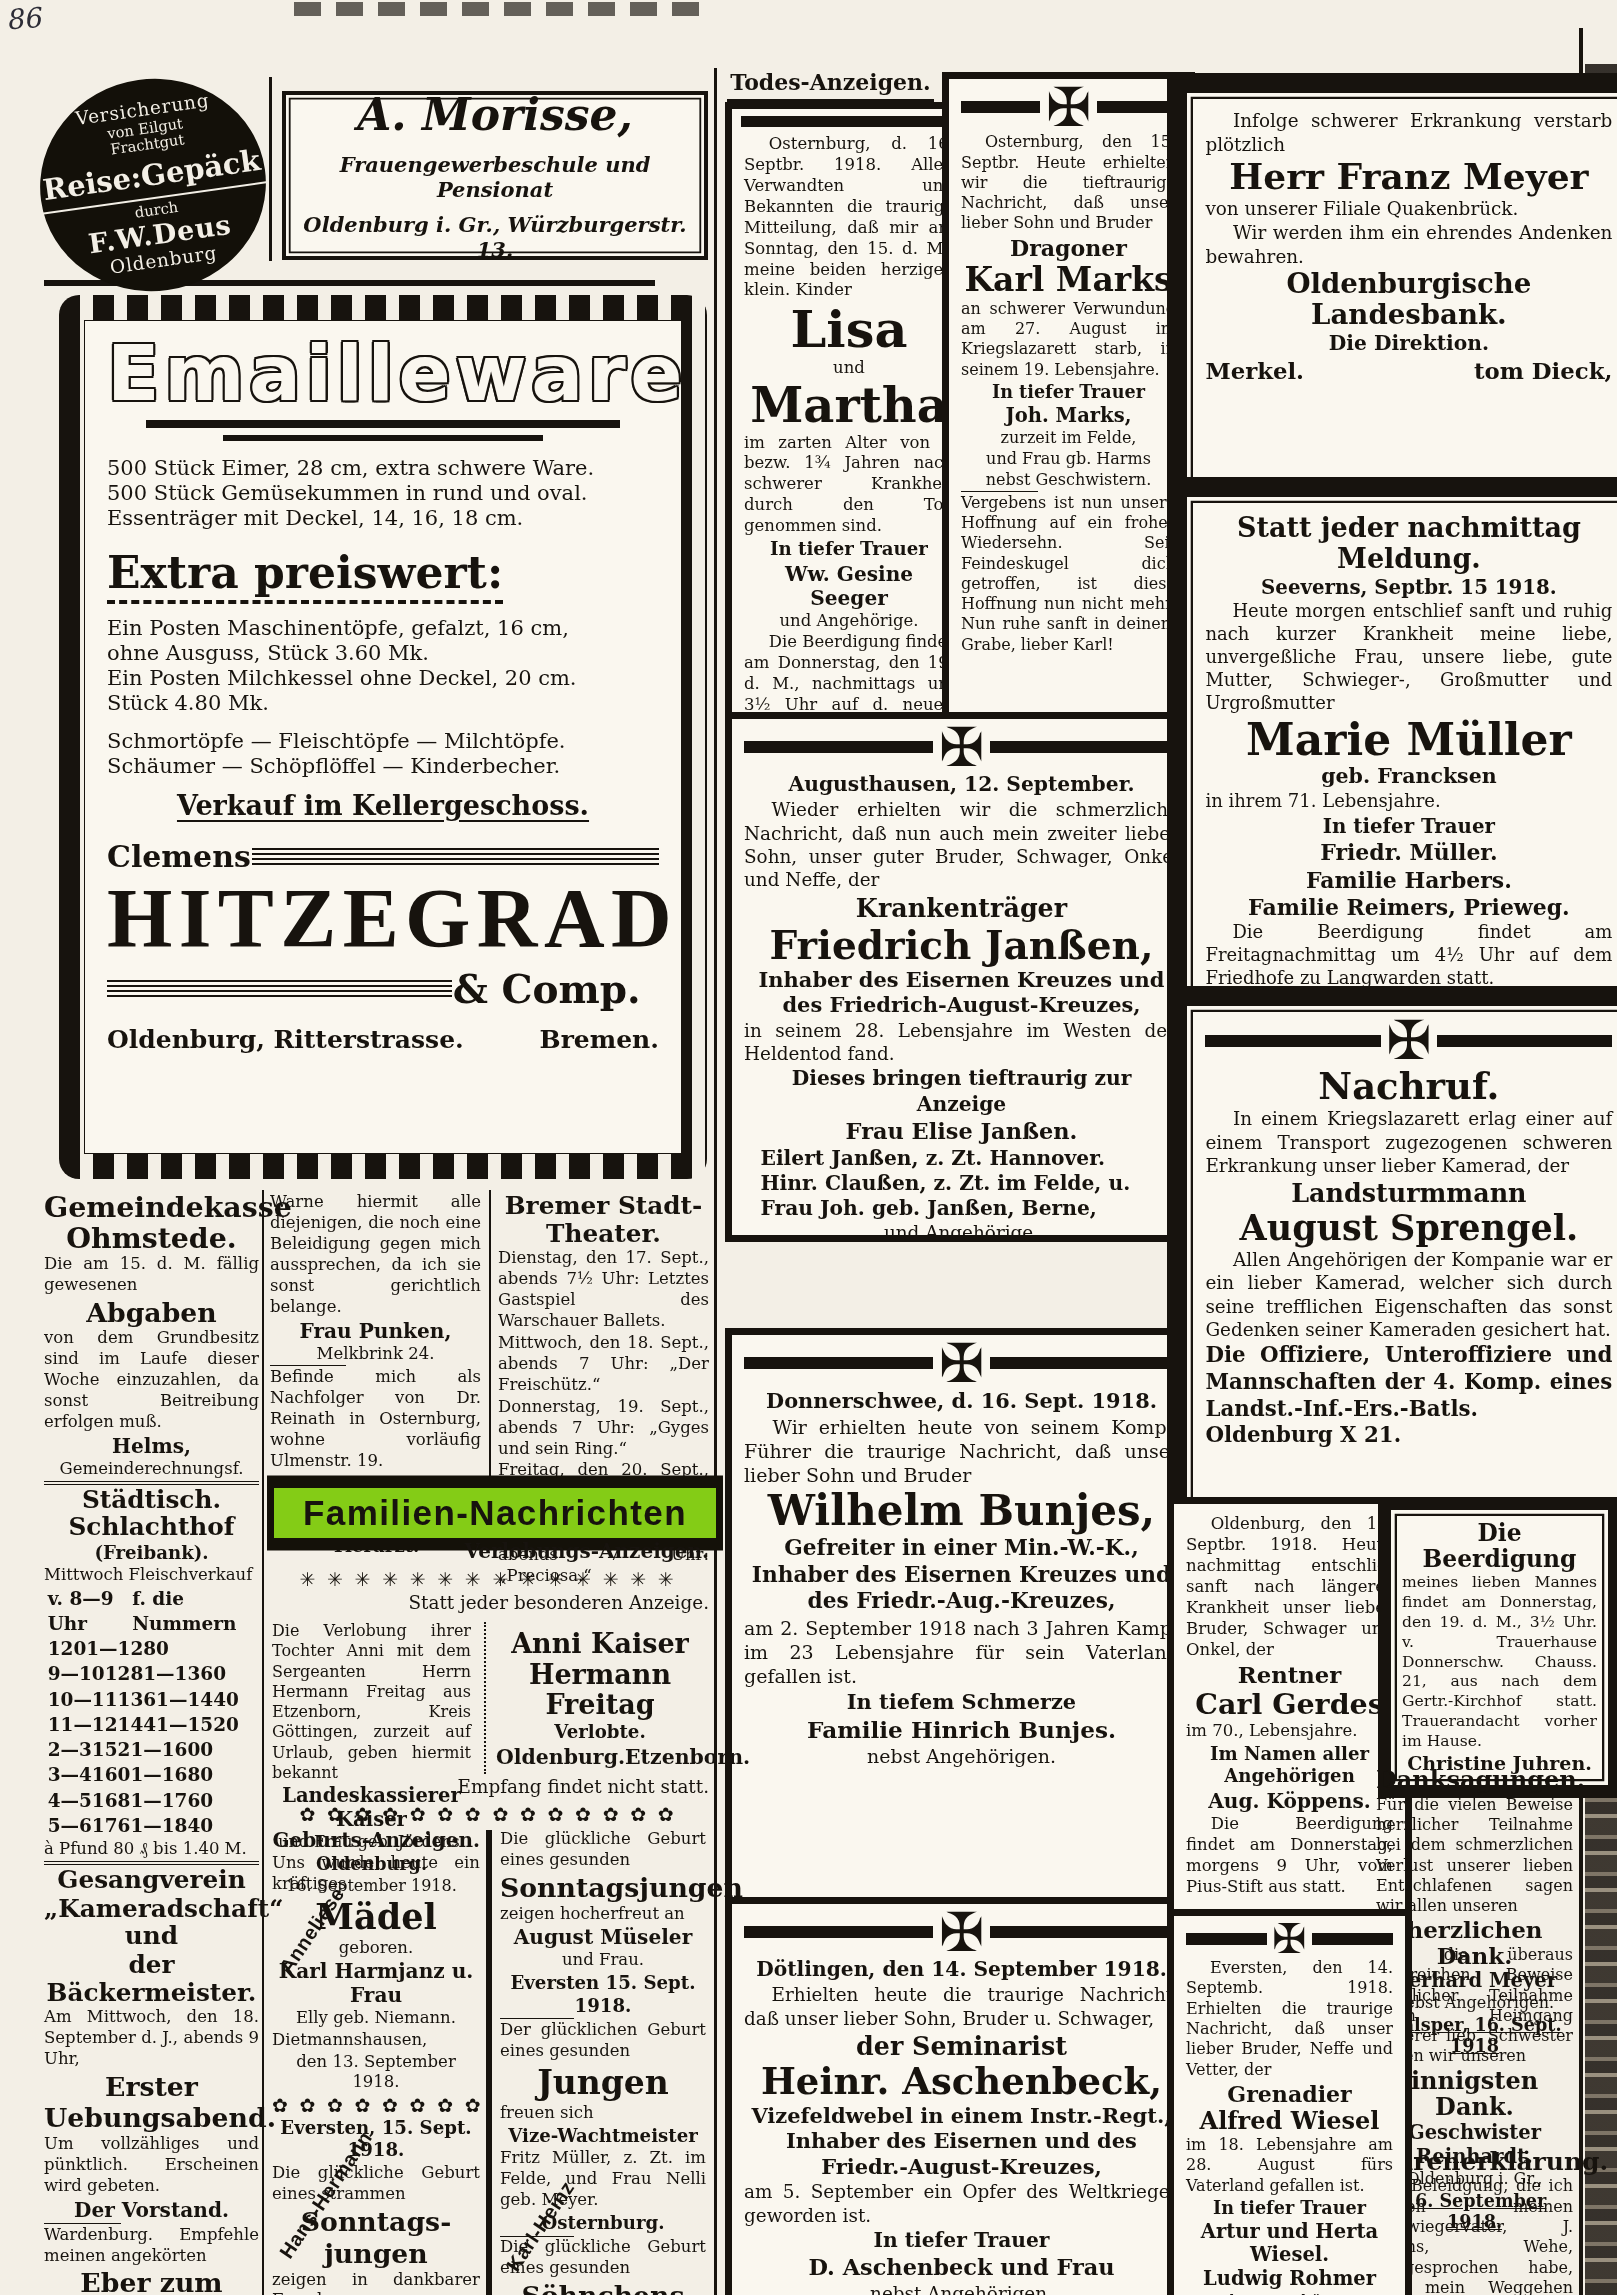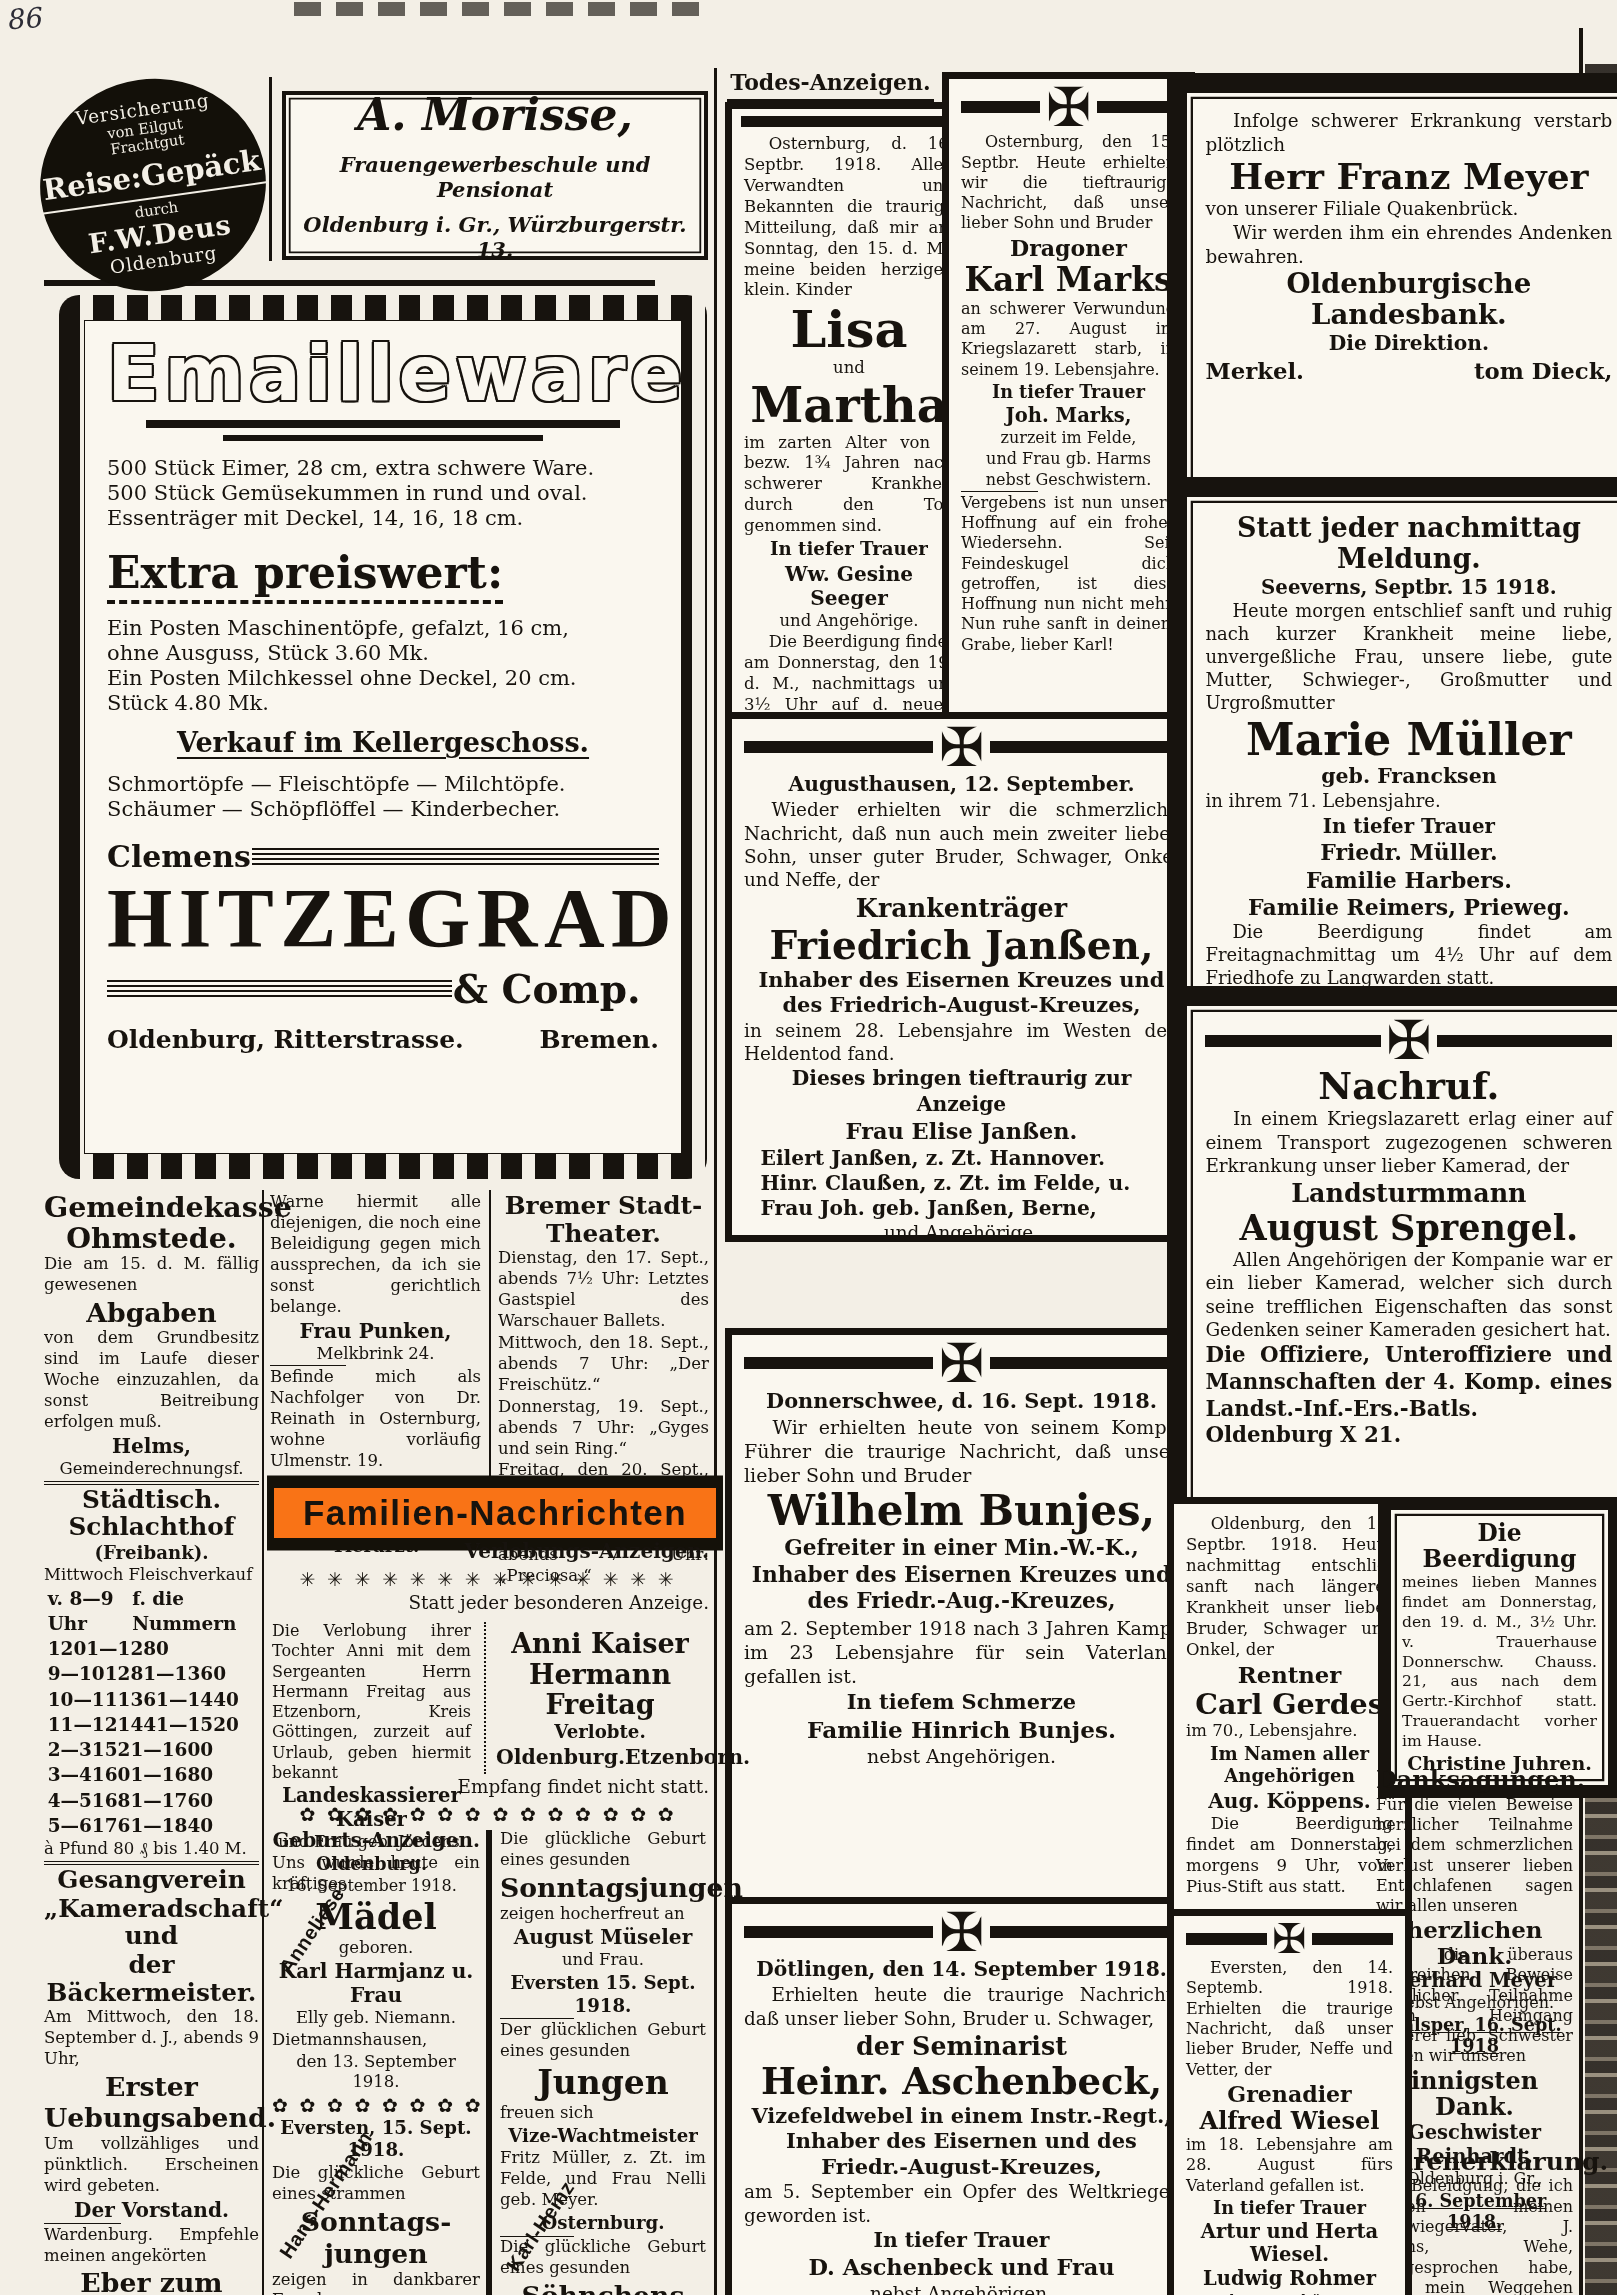--- a/index.html
+++ b/index.html
@@ -67,21 +67,21 @@
     text-decoration:underline;text-underline-offset:4.6px;}
   .em-rowflex{display:flex;align-items:center;gap:1px;margin-top:18.4px;}
   .em-lines{flex:1;height:16.5px;background:repeating-linear-gradient(0deg,#17130e 0 2.3px,#faf7ef 2.3px 5px);}
   #em-clemens{font-size:30px;font-weight:700;}
   #em-hitz{font-size:84px;font-weight:800;font-family:"Liberation Serif",serif;text-align:center;
     letter-spacing:6.4px;line-height:1;margin-top:2.8px;}
   #em-comp{font-size:39px;font-weight:800;text-align:right;padding-right:18.4px;}
   .em-cities{display:flex;justify-content:space-between;font-size:25px;font-weight:700;margin-top:13.8px;}
   
   #todes-h{font-size:22px;font-weight:800;text-align:center;border-bottom:7.3px solid #17130e;padding-bottom:3.7px;}
-  #fam-banner{border:7.3px solid #141109;background:#f97316;box-shadow:0 5.5px 0 #141109,0 -5.5px 0 #141109;
+  #fam-banner{border:7.3px solid #141109;background:#84cc16;box-shadow:0 5.5px 0 #141109,0 -5.5px 0 #141109;
     display:flex;align-items:center;justify-content:center;font-family:"Liberation Sans",sans-serif;
     font-weight:700;font-size:35px;letter-spacing:1.4px;}
   .ctr-line{text-align:right;font-weight:700;}
   .diag{position:absolute;transform:rotate(-56deg);transform-origin:left top;
     font-family:"Liberation Sans",sans-serif;font-weight:700;font-size:20px;letter-spacing:0.5px;}
   #noise{background:repeating-linear-gradient(0deg,#1c1712 0 12px,#6e6455 12px 16px,#262019 16px 33px,#8d8371 33px 37px);
     opacity:.88;}
   #masthead{background:repeating-linear-gradient(90deg,#17130e 0 27px,transparent 27px 42px);opacity:.65;}
   #note86{font-size:27.5px;font-style:italic;color:#2c2c36;transform:rotate(-4deg);}
   .wavy{border-left:2.8px dotted #17130e;}
@@ -129,25 +129,25 @@
           <div class="l-em-item">500 Stück Gemüsekummen in rund und oval.</div>
           <div class="l-em-item">Essenträger mit Deckel, 14, 16, 18 cm.</div>
         </div>
       <div id="em-extra">Extra preiswert:</div>
       <div style="margin-top:12px;font-size:21px;" data-lines="ads.emaille.posten">
           <div class="l-em-post">Ein Posten Maschinentöpfe, gefalzt, 16 cm,</div>
           <div class="l-em-post">ohne Ausguss, Stück 3.60 Mk.</div>
           <div class="l-em-post">Ein Posten Milchkessel ohne Deckel, 20 cm.</div>
           <div class="l-em-post">Stück 4.80 Mk.</div>
         </div>
-      <div id="em-verkauf">Verkauf im Kellergeschoss.</div>
       <div style="margin-top:13.8px;font-size:21px;" data-lines="ads.emaille.products">
           <div class="l-em-prod">Schmortöpfe — Fleischtöpfe — Milchtöpfe.</div>
           <div class="l-em-prod">Schäumer — Schöpflöffel — Kinderbecher.</div>
         </div>
+      <div id="em-verkauf">Verkauf im Kellergeschoss.</div>
       <div class="em-rowflex">
         <span id="em-clemens">Clemens</span>
         <span class="em-lines"></span>
       </div>
       <div id="em-hitz">HITZEGRAD</div>
       <div class="em-rowflex" style="margin-top:4.6px;">
         <span class="em-lines"></span>
         <span id="em-comp">&amp; Comp.</span>
       </div>
       <div class="em-cities">

